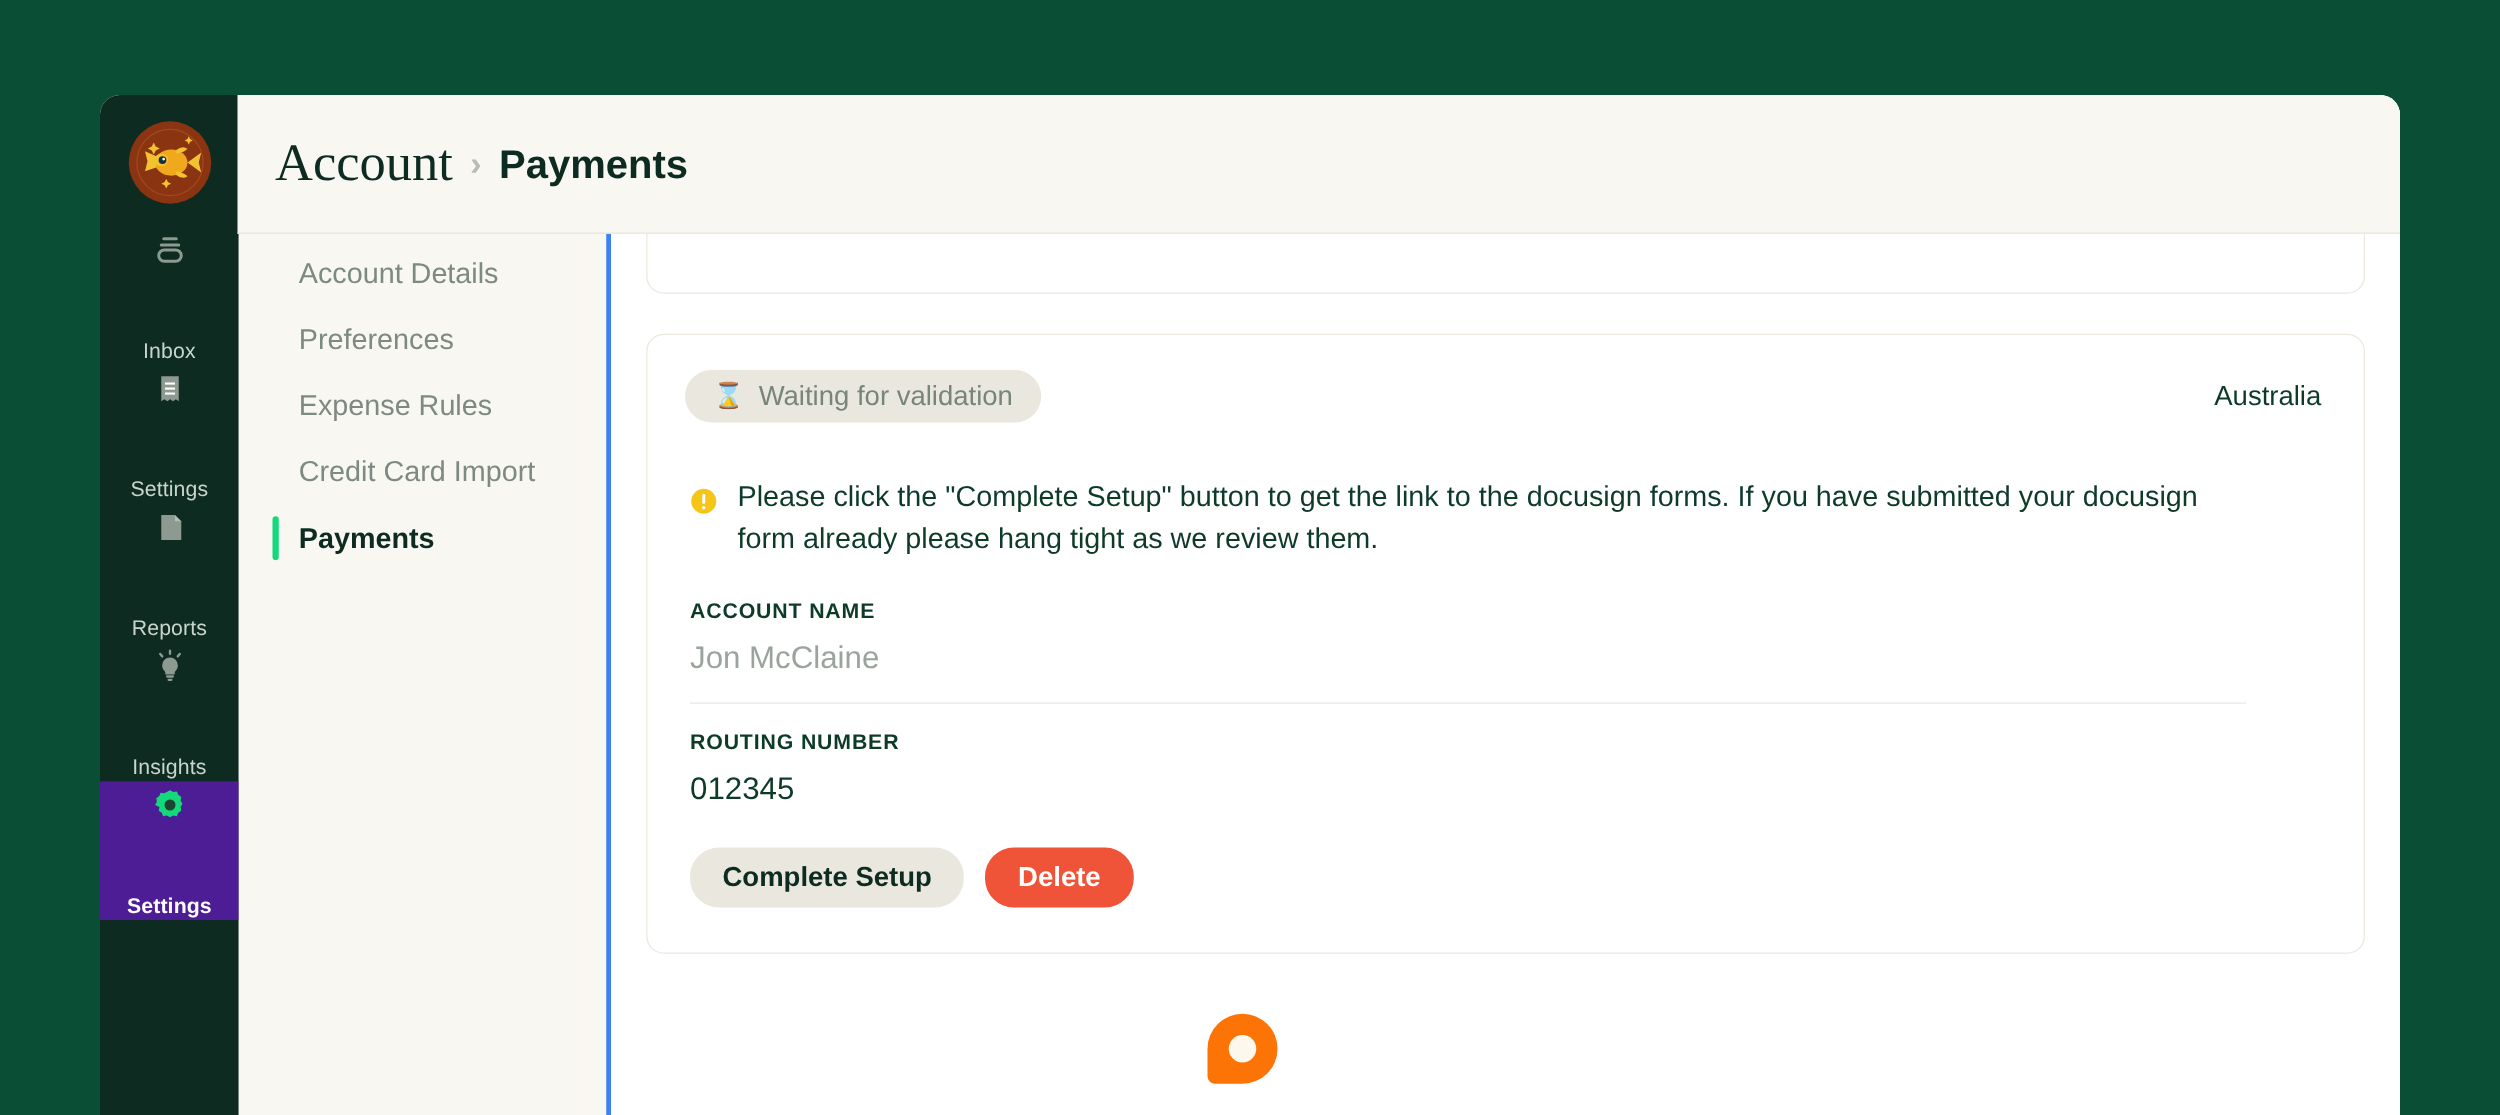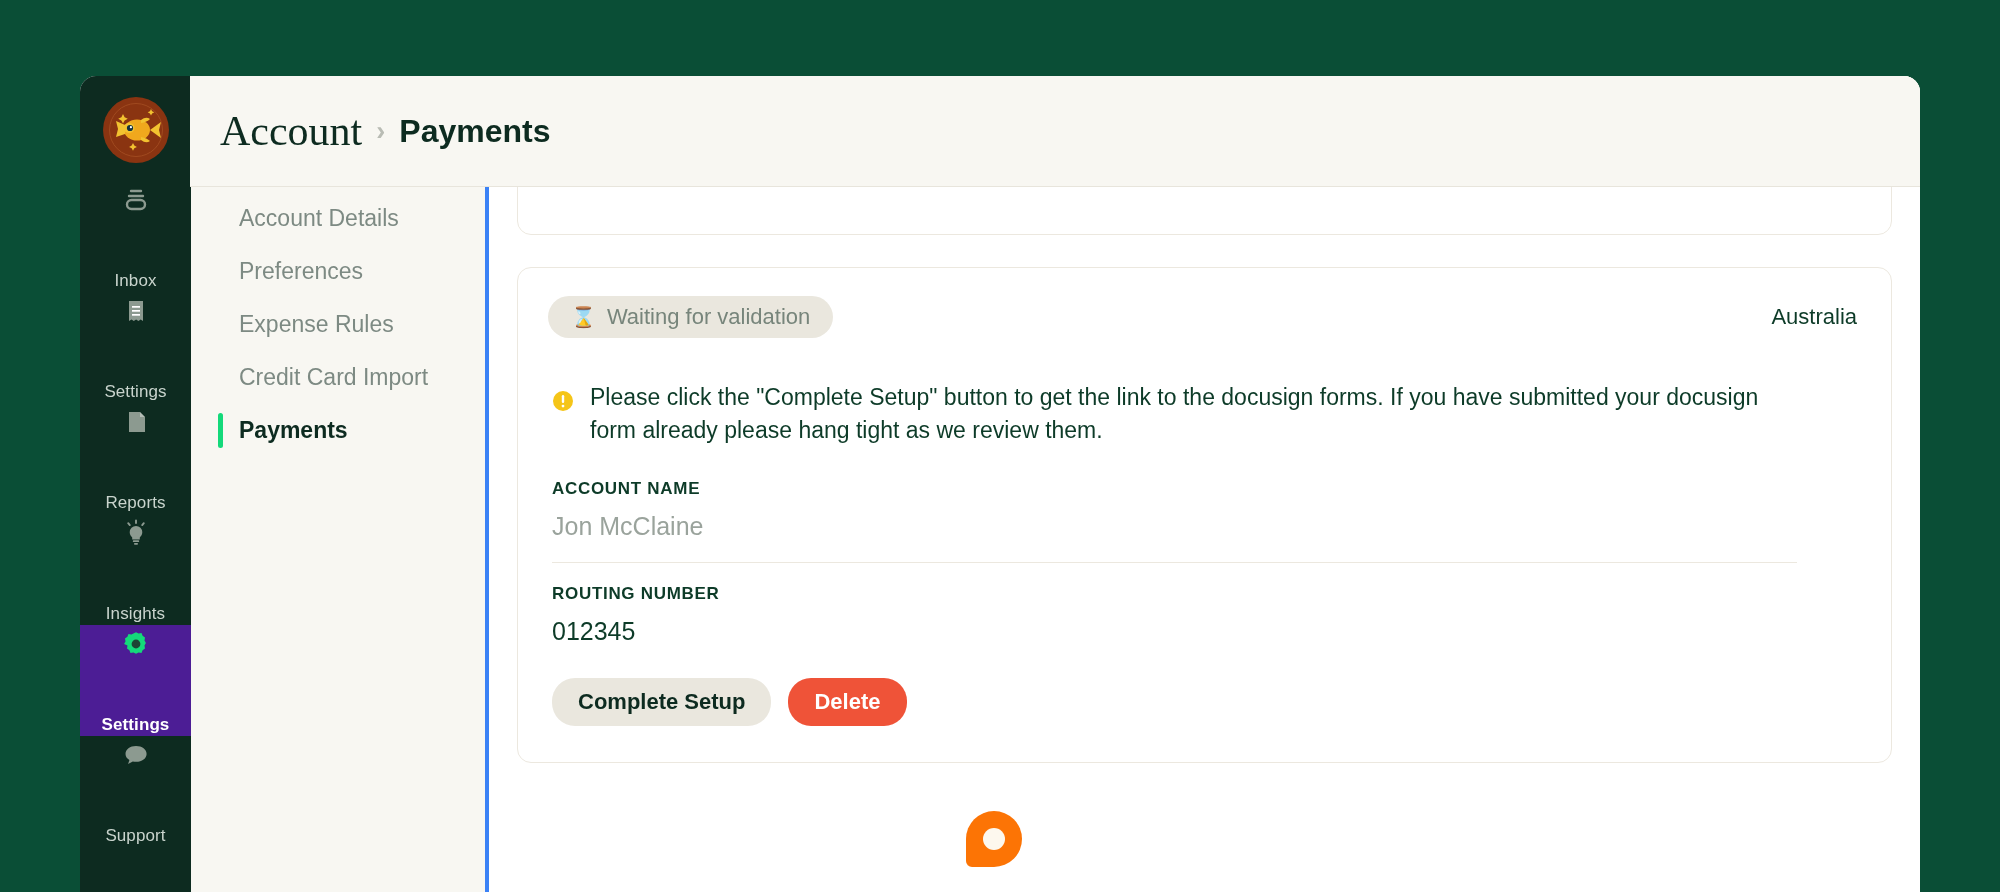--- a/index.html
+++ b/index.html
@@ -423,28 +423,20 @@
       <div class="nav-item active">
         <span class="nav-icon">
           <svg width="30" height="30" viewBox="0 0 30 30">
             <path d="M15 3.2 l2.6 1.4 l2.9 -0.5 l1.1 2.7 l2.4 1.7 l-0.5 2.9 l1.4 2.6 l-1.4 2.6 l0.5 2.9 l-2.4 1.7 l-1.1 2.7 l-2.9 -0.5 l-2.6 1.4 l-2.6 -1.4 l-2.9 0.5 l-1.1 -2.7 l-2.4 -1.7 l0.5 -2.9 L3.1 15 l1.4 -2.6 l-0.5 -2.9 l2.4 -1.7 l1.1 -2.7 l2.9 0.5 Z" fill="#14d97a"></path>
             <circle cx="15" cy="15" r="4.4" fill="#1d4334"></circle>
           </svg>
         </span>
         <span class="nav-label">Settings</span>
       </div>
 
-      <div class="nav-item">
-        <span class="nav-icon">
-          <svg width="30" height="30" viewBox="0 0 30 30">
-            <path d="M15 6 c6.1 0 10.6 3.5 10.6 7.9 c0 4.4 -4.5 7.9 -10.6 7.9 c-1.1 0 -2.2 -0.1 -3.2 -0.3 l-4.7 2.5 l1.3 -4 c-2.4 -1.5 -3.9 -3.7 -3.9 -6.1 C4.5 9.5 9 6 15 6 Z" fill="#8c9a90"></path>
-          </svg>
-        </span>
-        <span class="nav-label">Support</span>
-      </div>
 
     </div>
   </nav>
 
   <nav id="secondary-nav">
     <div class="subnav-item">
       <span class="subnav-label">Account Details</span>
     </div>
     <div class="subnav-item">
       <span class="subnav-label">Preferences</span>

